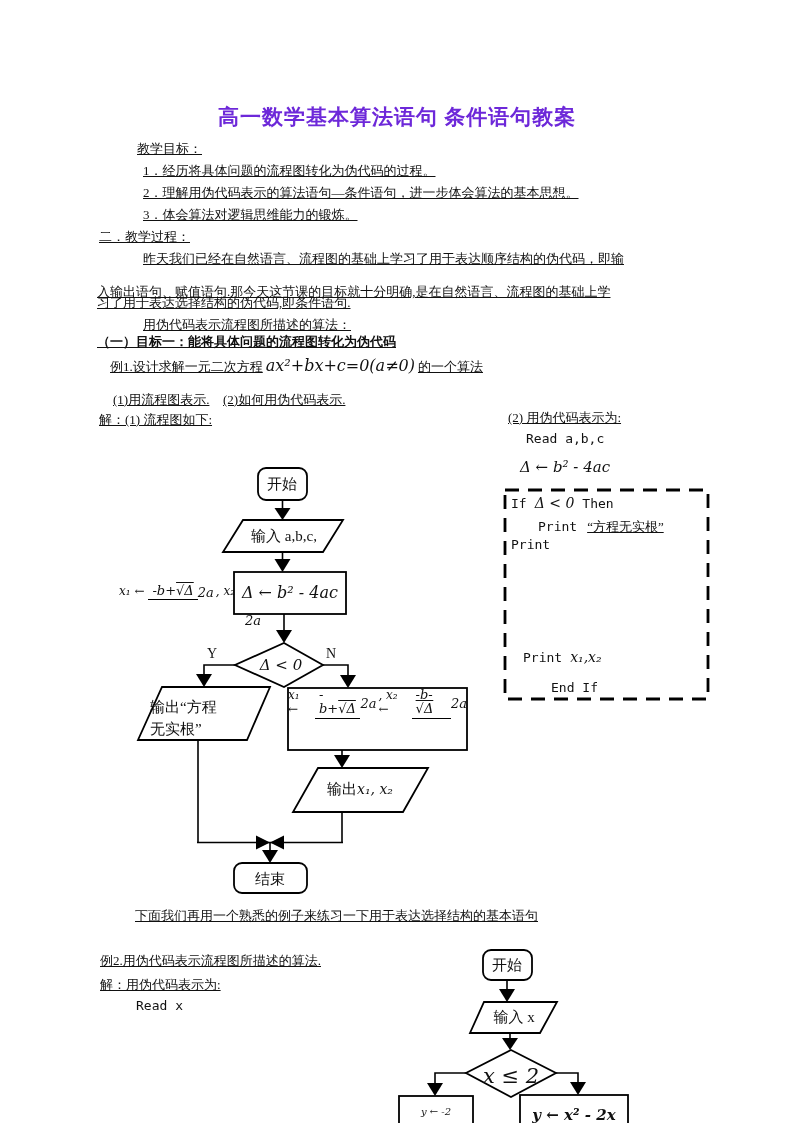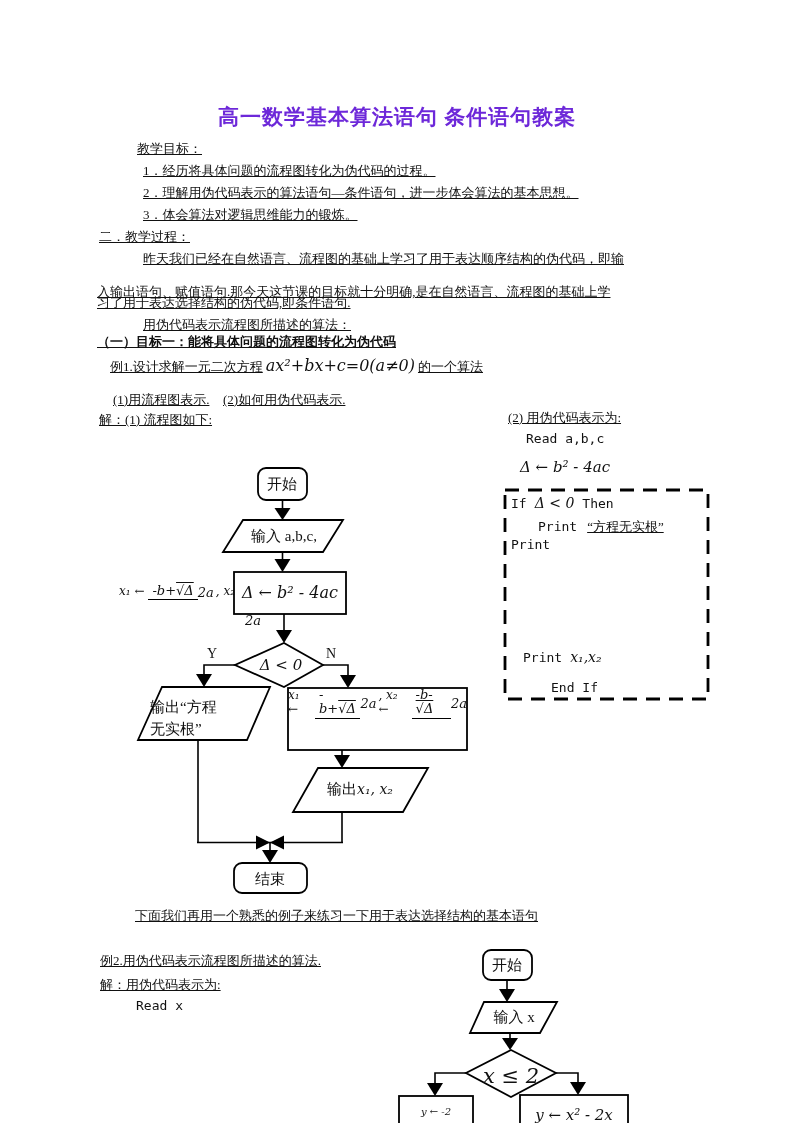--- a/index.html
+++ b/index.html
@@ -174,13 +174,13 @@
 
 <div class="abs t" style="left:135px;top:906px;">下面我们再用一个熟悉的例子来练习一下用于表达选择结构的基本语句</div>
 <div class="abs t" style="left:100px;top:951px;">例2.用伪代码表示流程图所描述的算法.</div>
 <div class="abs t" style="left:100px;top:975px;">解：用伪代码表示为:</div>
 <div class="abs mono" style="left:136px;top:998px;">Read x</div>
 
 <div class="abs ctr fc-label" style="left:507px;top:956px;">开始</div>
 <div class="abs ctr fc-label" style="left:514px;top:1008px;">输入 x</div>
 <div class="abs ctr math" style="left:511px;top:1064px;font-size:21px;">x ≤ 2</div>
 <div class="abs ctr math" style="left:436px;top:1106px;font-size:10px;">y ← -2</div>
-<div class="abs ctr math" style="left:574px;top:1106px;font-size:15px;">y ← x² - 2x</div>
+<div class="abs ctr math" style="left:574px;top:1106px;font-size:15px;font-weight:bold;">y ← x² - 2x</div>
 
 </body></html>

